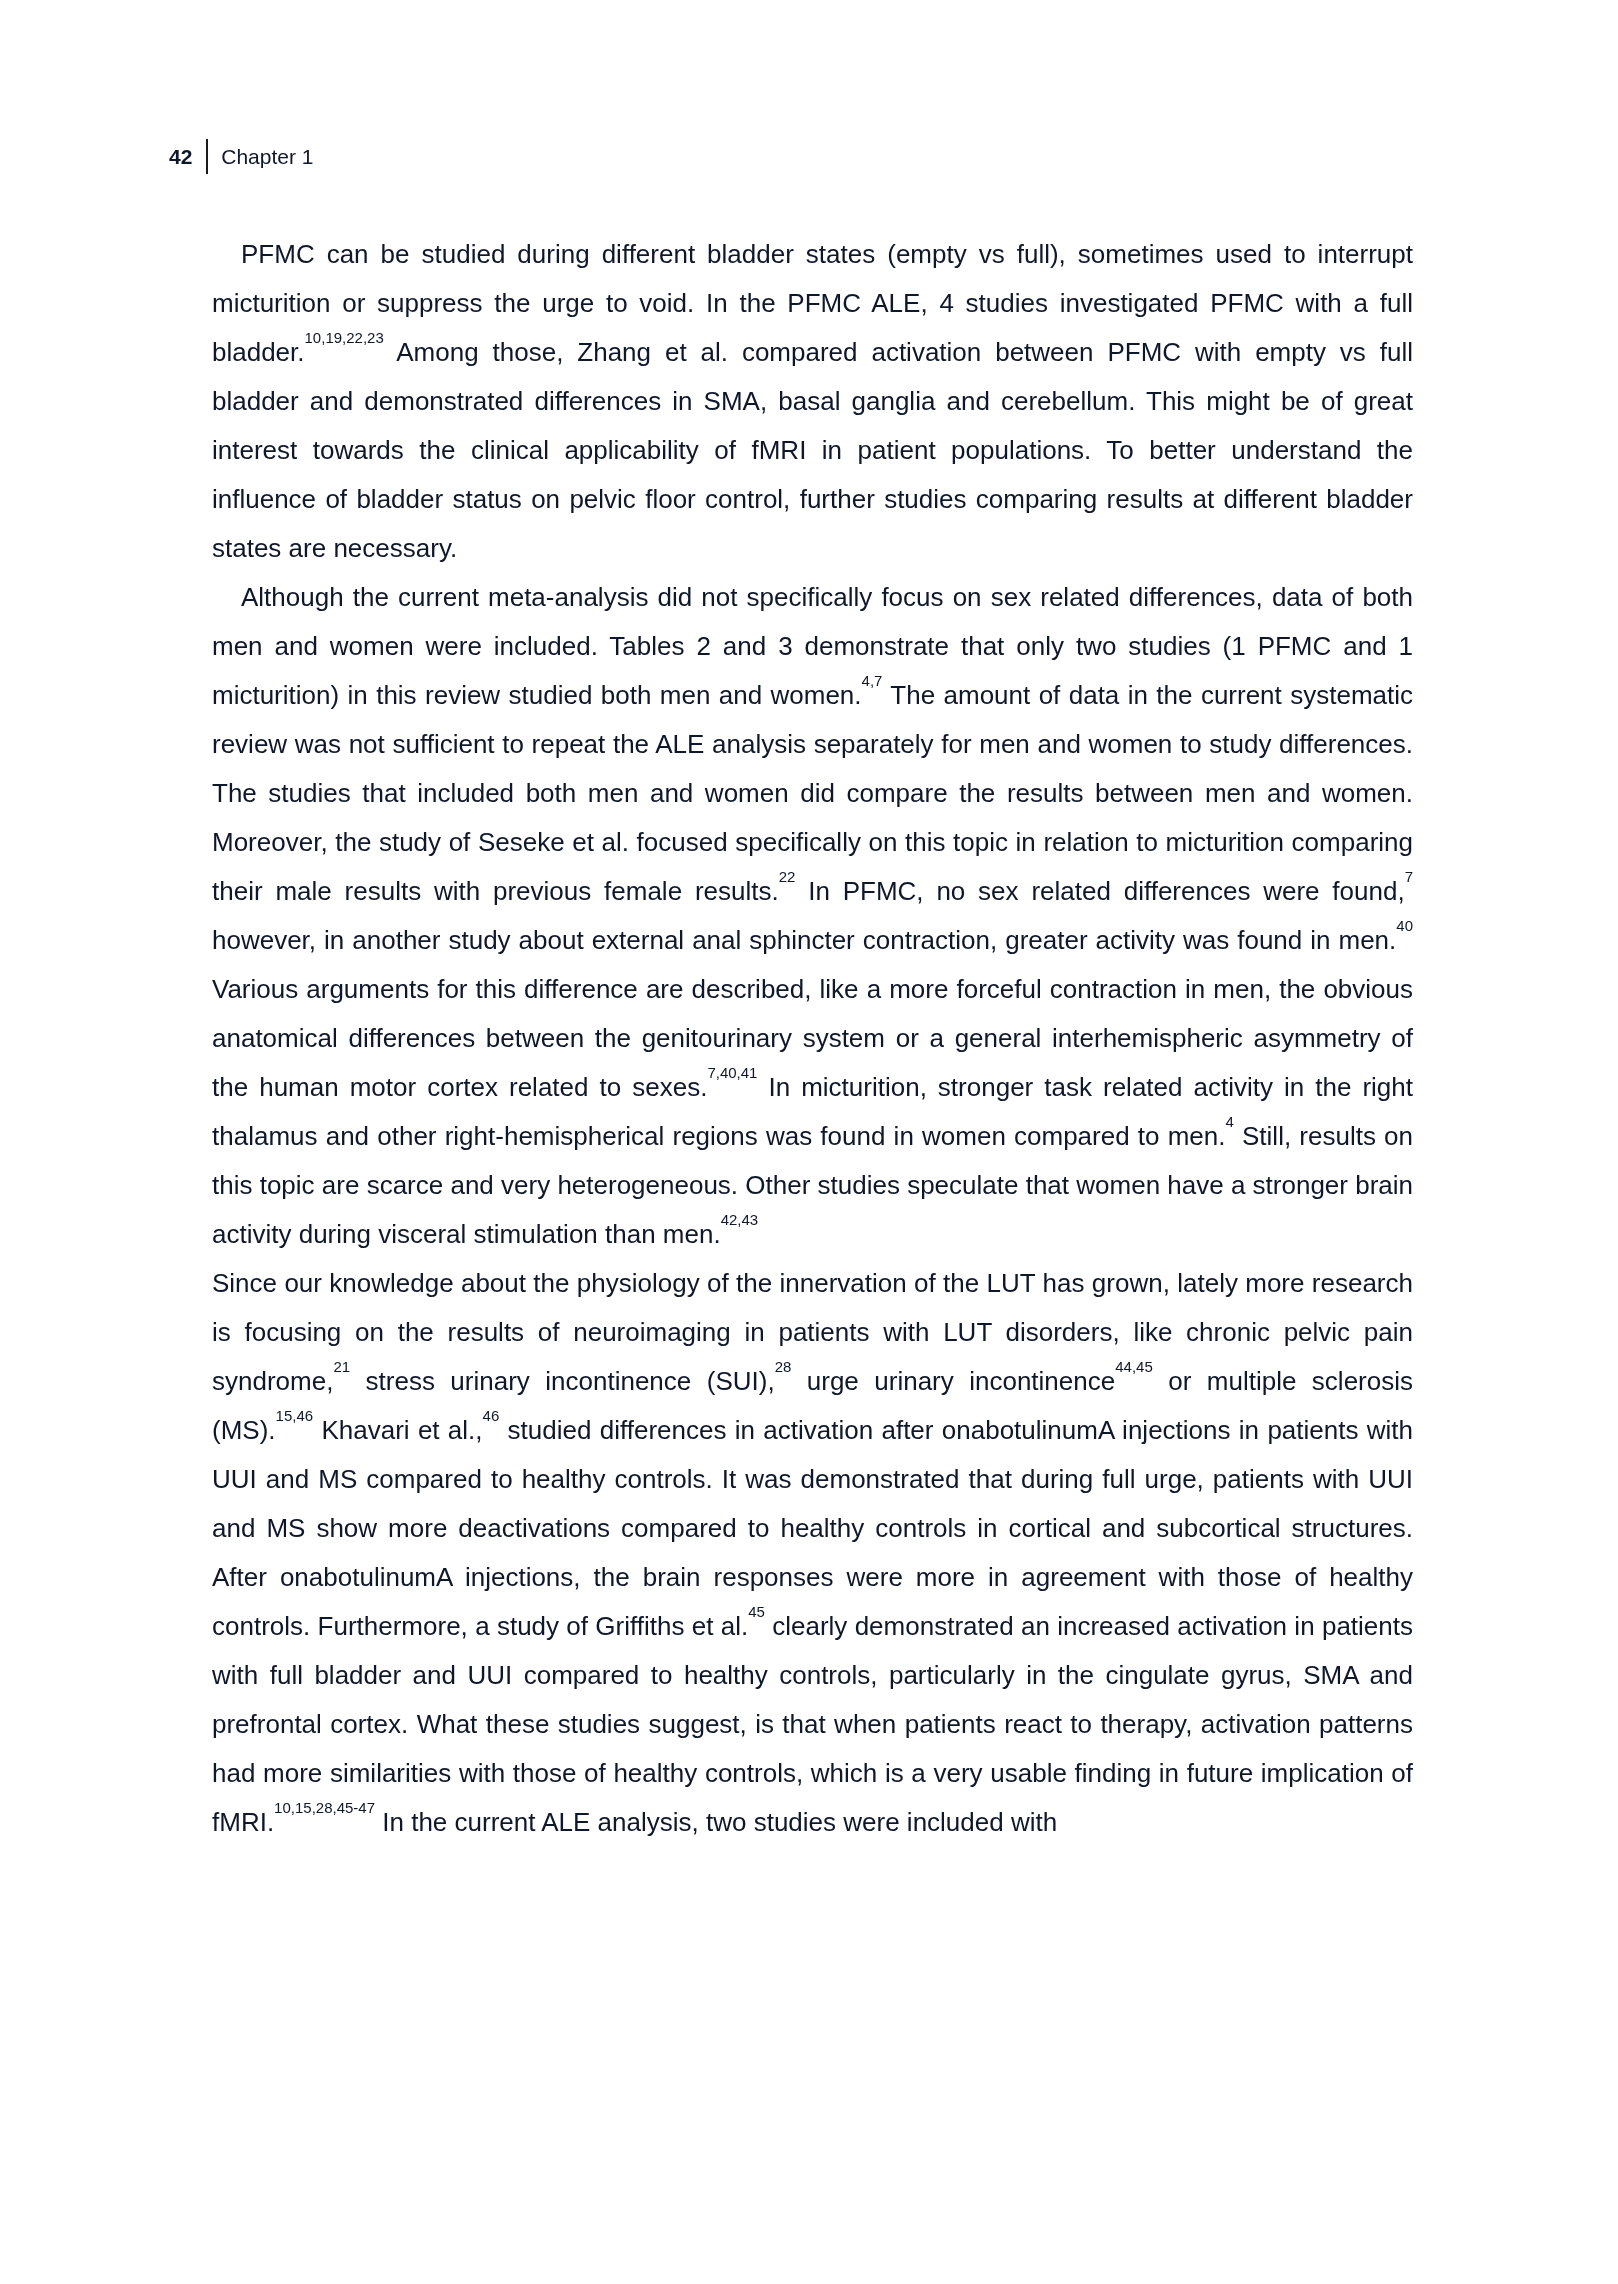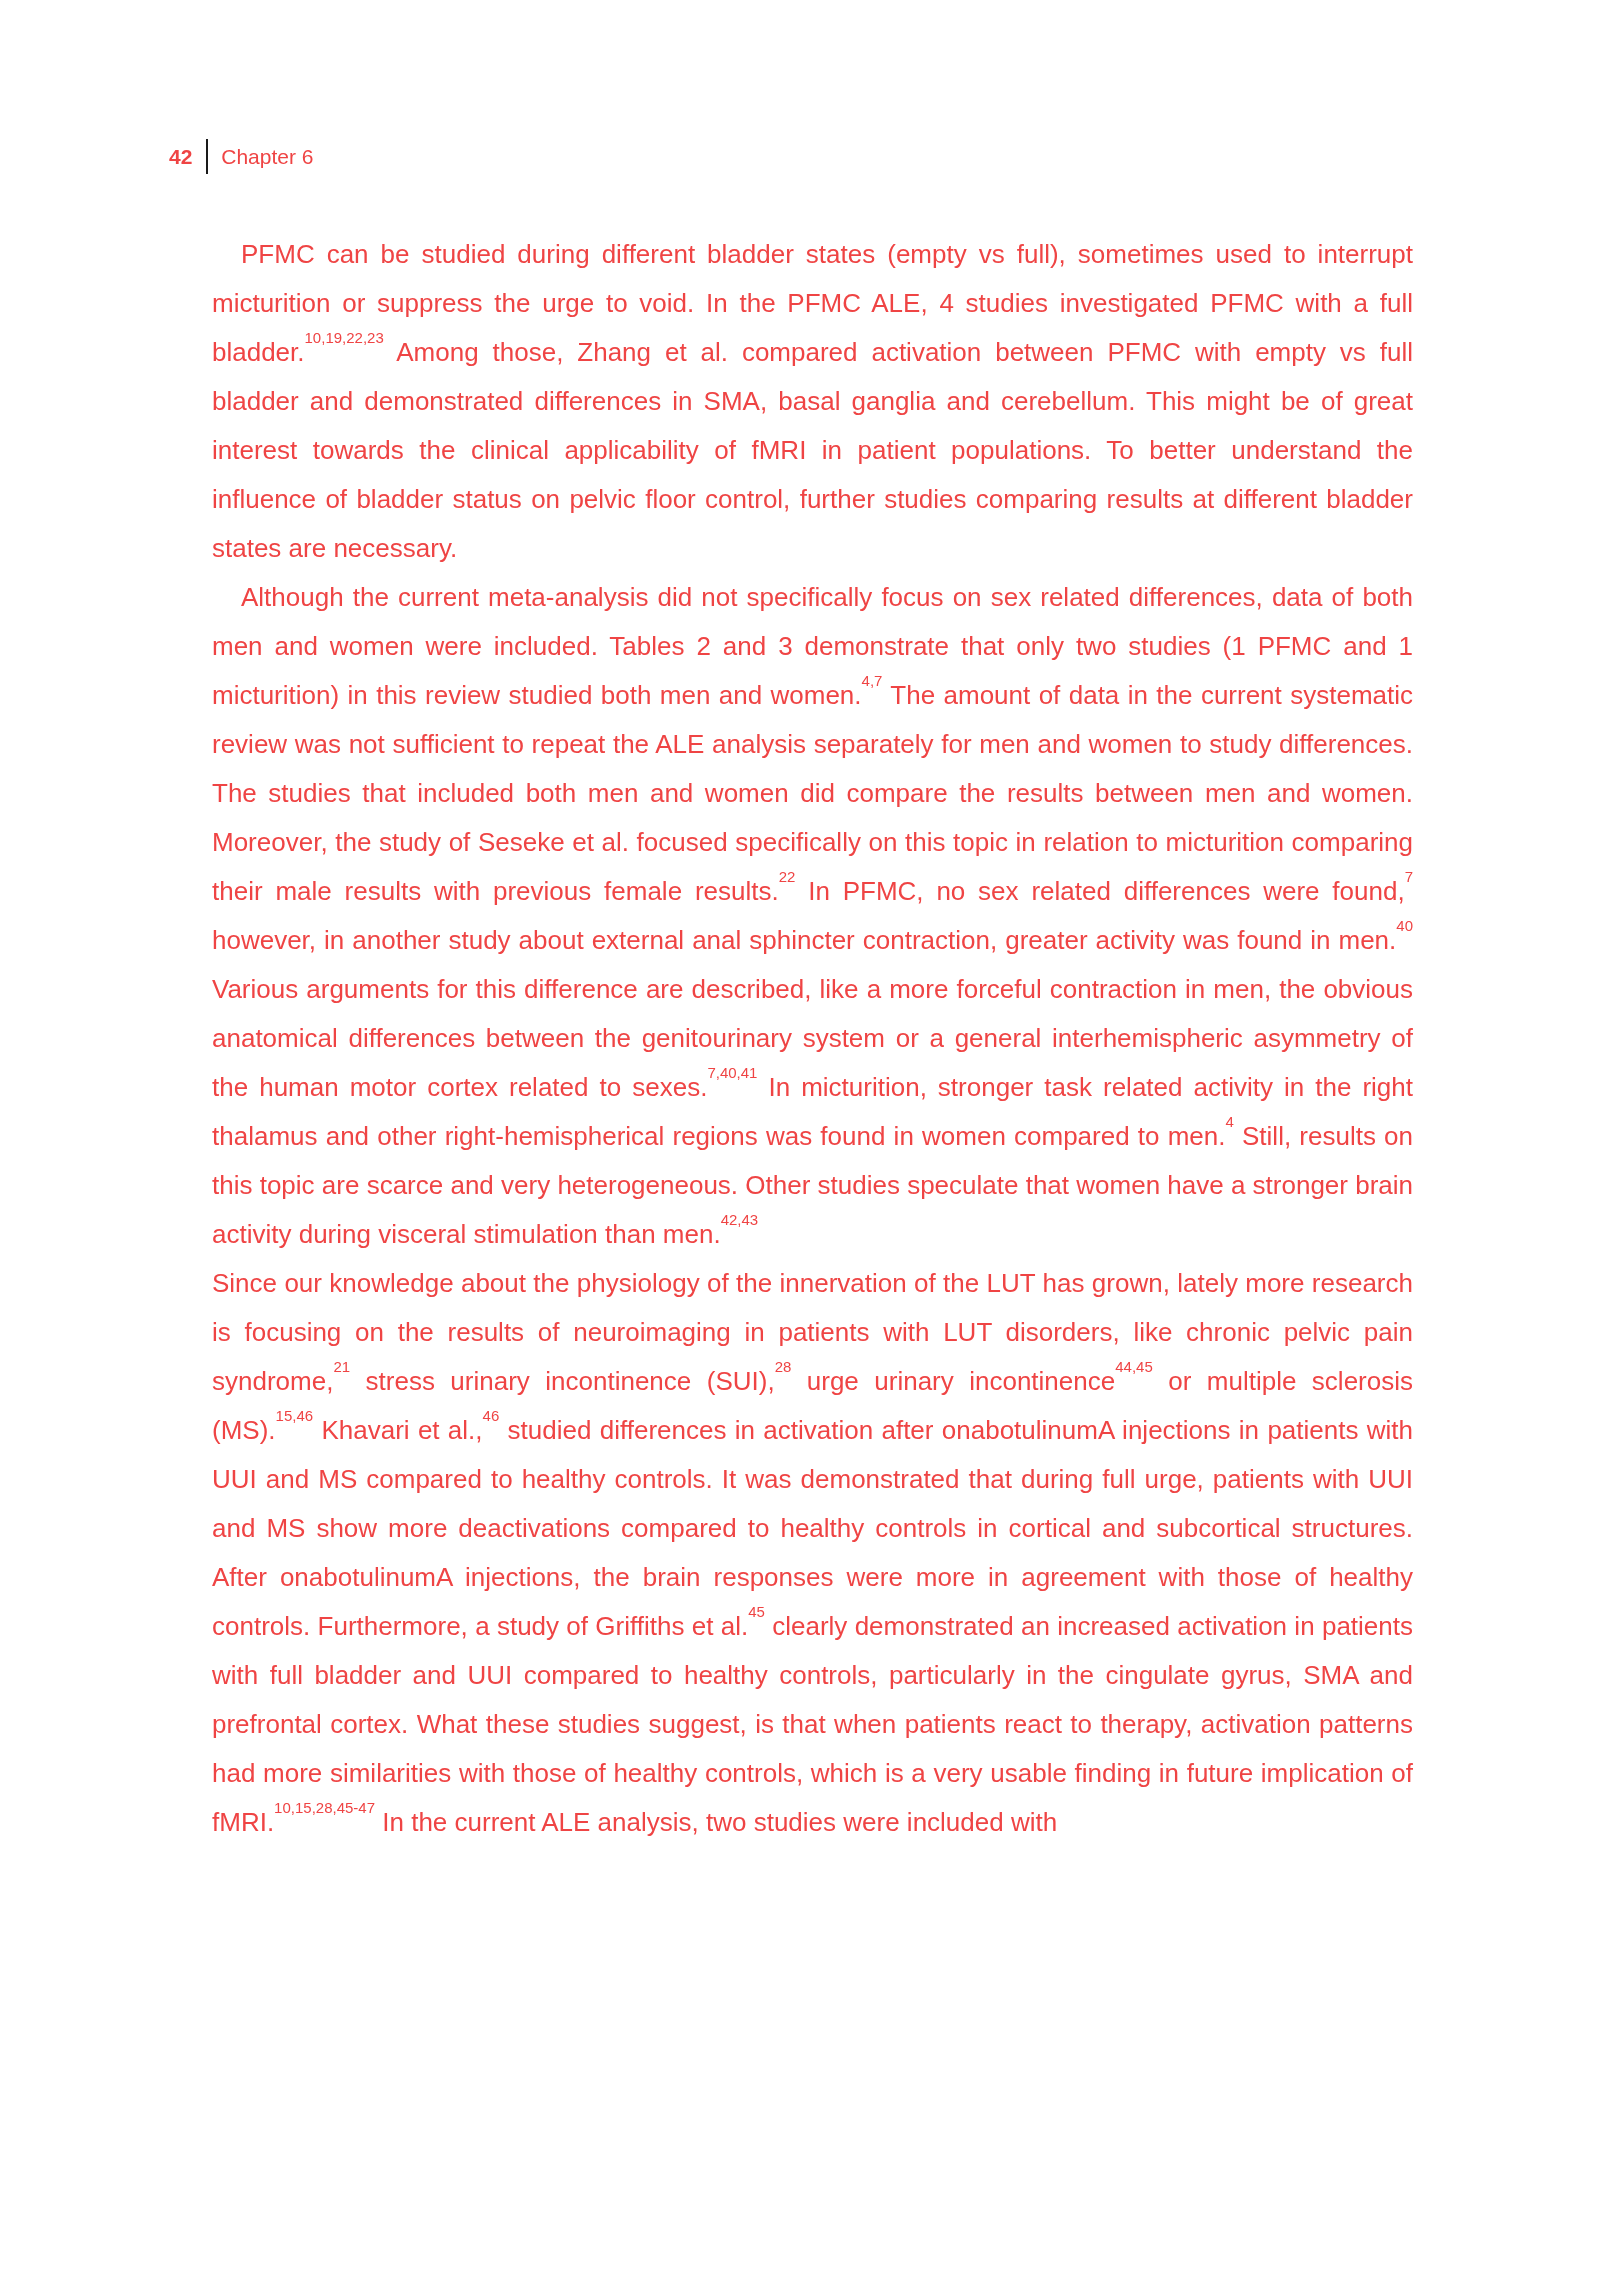--- a/index.html
+++ b/index.html
@@ -5,21 +5,21 @@
   html, body {
     margin: 0;
     padding: 0;
     background: #ffffff;
   }
   .page {
     position: relative;
     width: 1619px;
     height: 2284px;
     background: #ffffff;
-    color: #ef4444;
+    color: #0f172a;
     font-family: "Liberation Sans", "DejaVu Sans", sans-serif;
     overflow: hidden;
   }
   .page-header {
     position: absolute;
     top: 139px;
     left: 169px;
     display: flex;
     align-items: center;
     font-size: 21px;
@@ -67,21 +67,21 @@
     white-space: nowrap;
   }
 </style>
 </head>
 <body>
 
 <div class="page">
   <header class="page-header">
     <span class="page-number">42</span>
     <span class="header-rule"></span>
-    <span class="chapter-title">Chapter 6</span>
+    <span class="chapter-title">Chapter 1</span>
   </header>
   <main class="page-body">
       <p class="para indent">PFMC can be studied during different bladder states (empty vs full), sometimes used to interrupt micturition or suppress the urge to void. In the PFMC ALE, 4 studies investigated PFMC with a full bladder.<sup class="ref">10,19,22,23</sup> Among those, Zhang et al. compared activation between PFMC with empty vs full bladder and demonstrated differences in SMA, basal ganglia and cerebellum. This might be of great interest towards the clinical applicability of fMRI in patient populations. To better understand the influence of bladder status on pelvic floor control, further studies comparing results at different bladder states are necessary.</p>
       <p class="para indent">Although the current meta-analysis did not specifically focus on sex related differences, data of both men and women were included. Tables 2 and 3 demonstrate that only two studies (1 PFMC and 1 micturition) in this review studied both men and women.<sup class="ref">4,7</sup> The amount of data in the current systematic review was not sufficient to repeat the ALE analysis separately for men and women to study differences. The studies that included both men and women did compare the results between men and women. Moreover, the study of Seseke et al. focused specifically on this topic in relation to micturition comparing their male results with previous female results.<sup class="ref">22</sup> In PFMC, no sex related differences were found,<sup class="ref">7</sup> however, in another study about external anal sphincter contraction, greater activity was found in men.<sup class="ref">40</sup> Various arguments for this difference are described, like a more forceful contraction in men, the obvious anatomical differences between the genitourinary system or a general interhemispheric asymmetry of the human motor cortex related to sexes.<sup class="ref">7,40,41</sup> In micturition, stronger task related activity in the right thalamus and other right-hemispherical regions was found in women compared to men.<sup class="ref">4</sup> Still, results on this topic are scarce and very heterogeneous. Other studies speculate that women have a stronger brain activity during visceral stimulation than men.<sup class="ref">42,43</sup></p>
       <p class="para">Since our knowledge about the physiology of the innervation of the LUT has grown, lately more research is focusing on the results of neuroimaging in patients with LUT disorders, like chronic pelvic pain syndrome,<sup class="ref">21</sup> stress urinary incontinence (SUI),<sup class="ref">28</sup> urge urinary incontinence<sup class="ref">44,45</sup> or multiple sclerosis (MS).<sup class="ref">15,46</sup> Khavari et al.,<sup class="ref">46</sup> studied differences in activation after onabotulinumA injections in patients with UUI and MS compared to healthy controls. It was demonstrated that during full urge, patients with UUI and MS show more deactivations compared to healthy controls in cortical and subcortical structures. After onabotulinumA injections, the brain responses were more in agreement with those of healthy controls. Furthermore, a study of Griffiths et al.<sup class="ref">45</sup> clearly demonstrated an increased activation in patients with full bladder and UUI compared to healthy controls, particularly in the cingulate gyrus, SMA and prefrontal cortex. What these studies suggest, is that when patients react to therapy, activation patterns had more similarities with those of healthy controls, which is a very usable finding in future implication of fMRI.<sup class="ref">10,15,28,45-47</sup> In the current ALE analysis, two studies were included with</p>
     </main>
 </div>
 
 
 </body></html>

